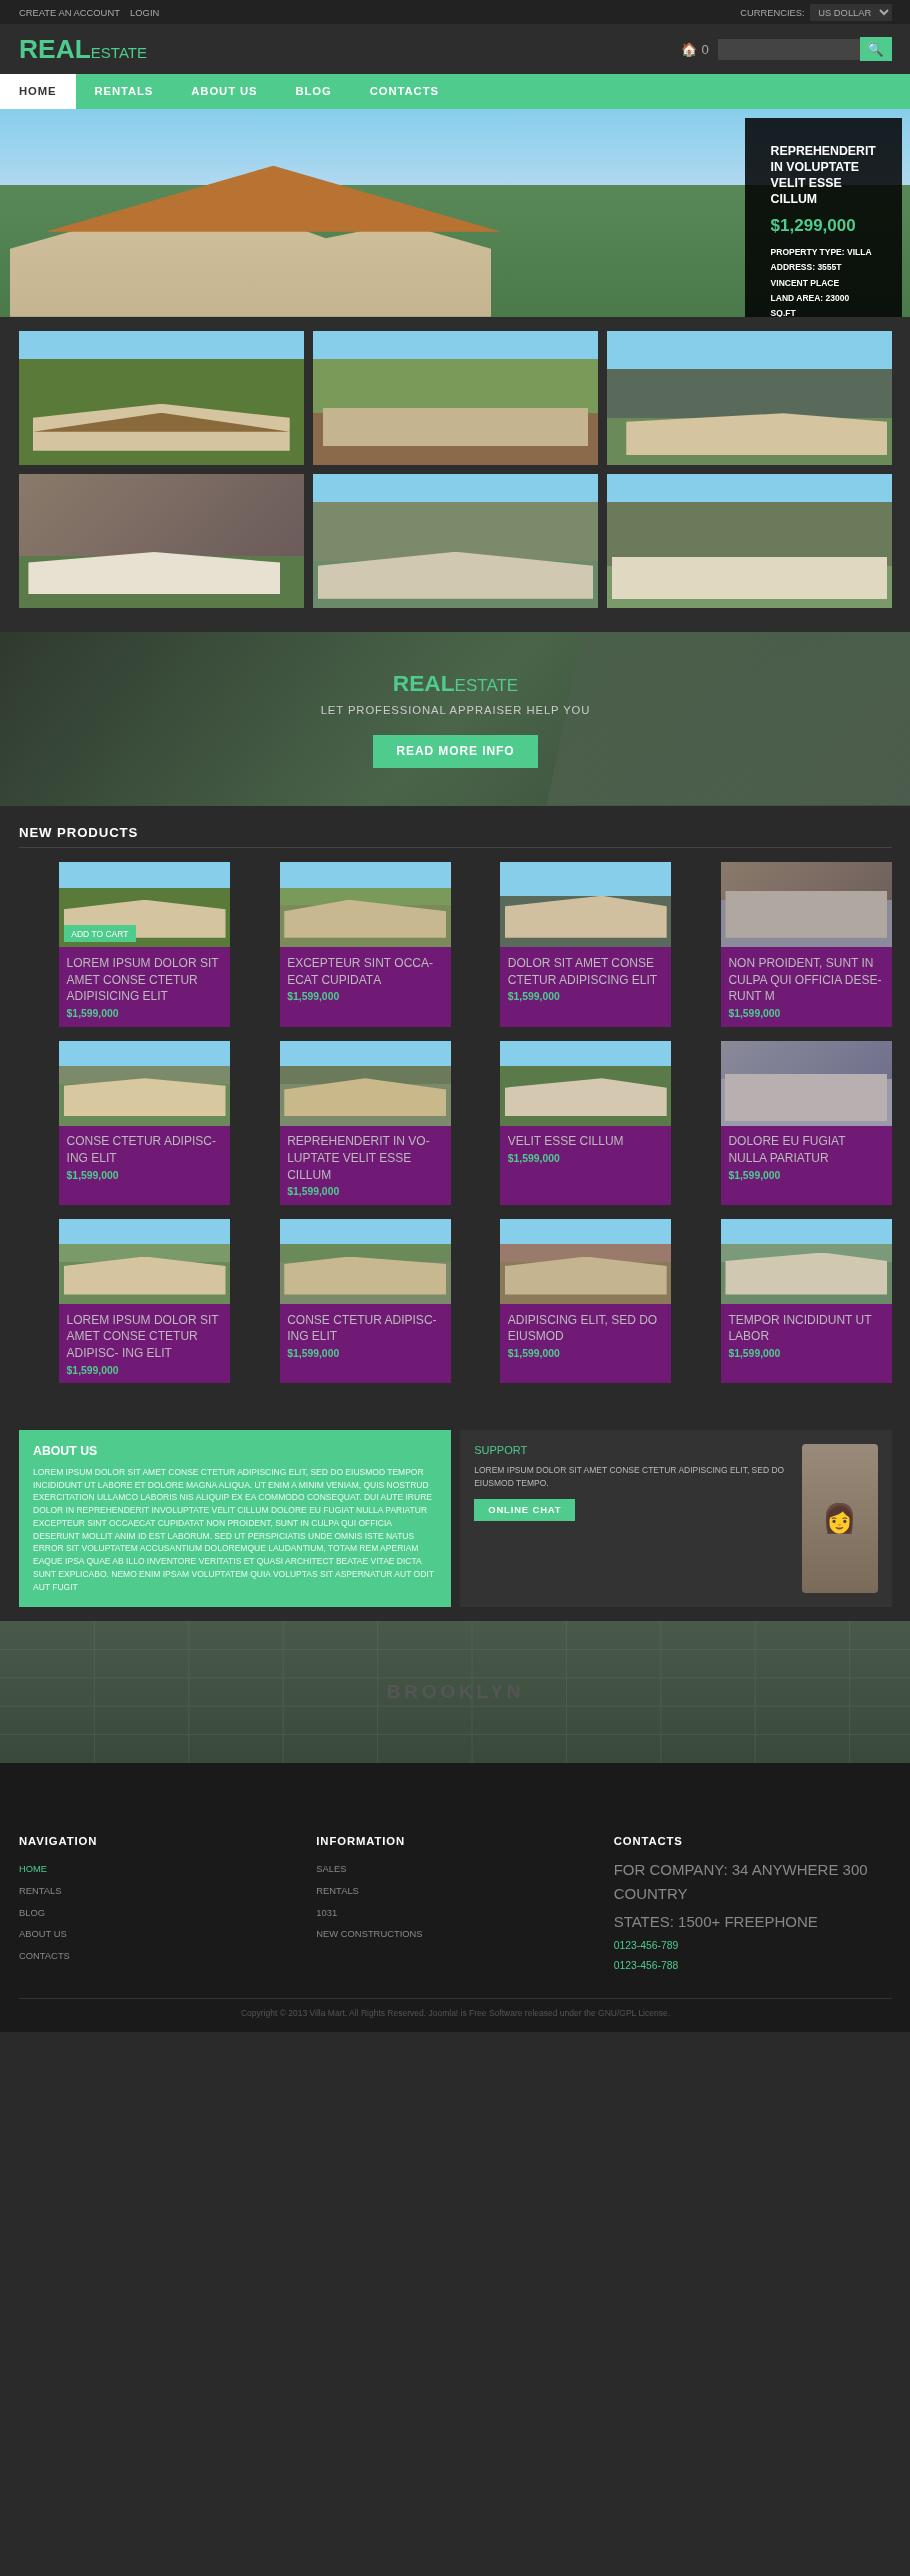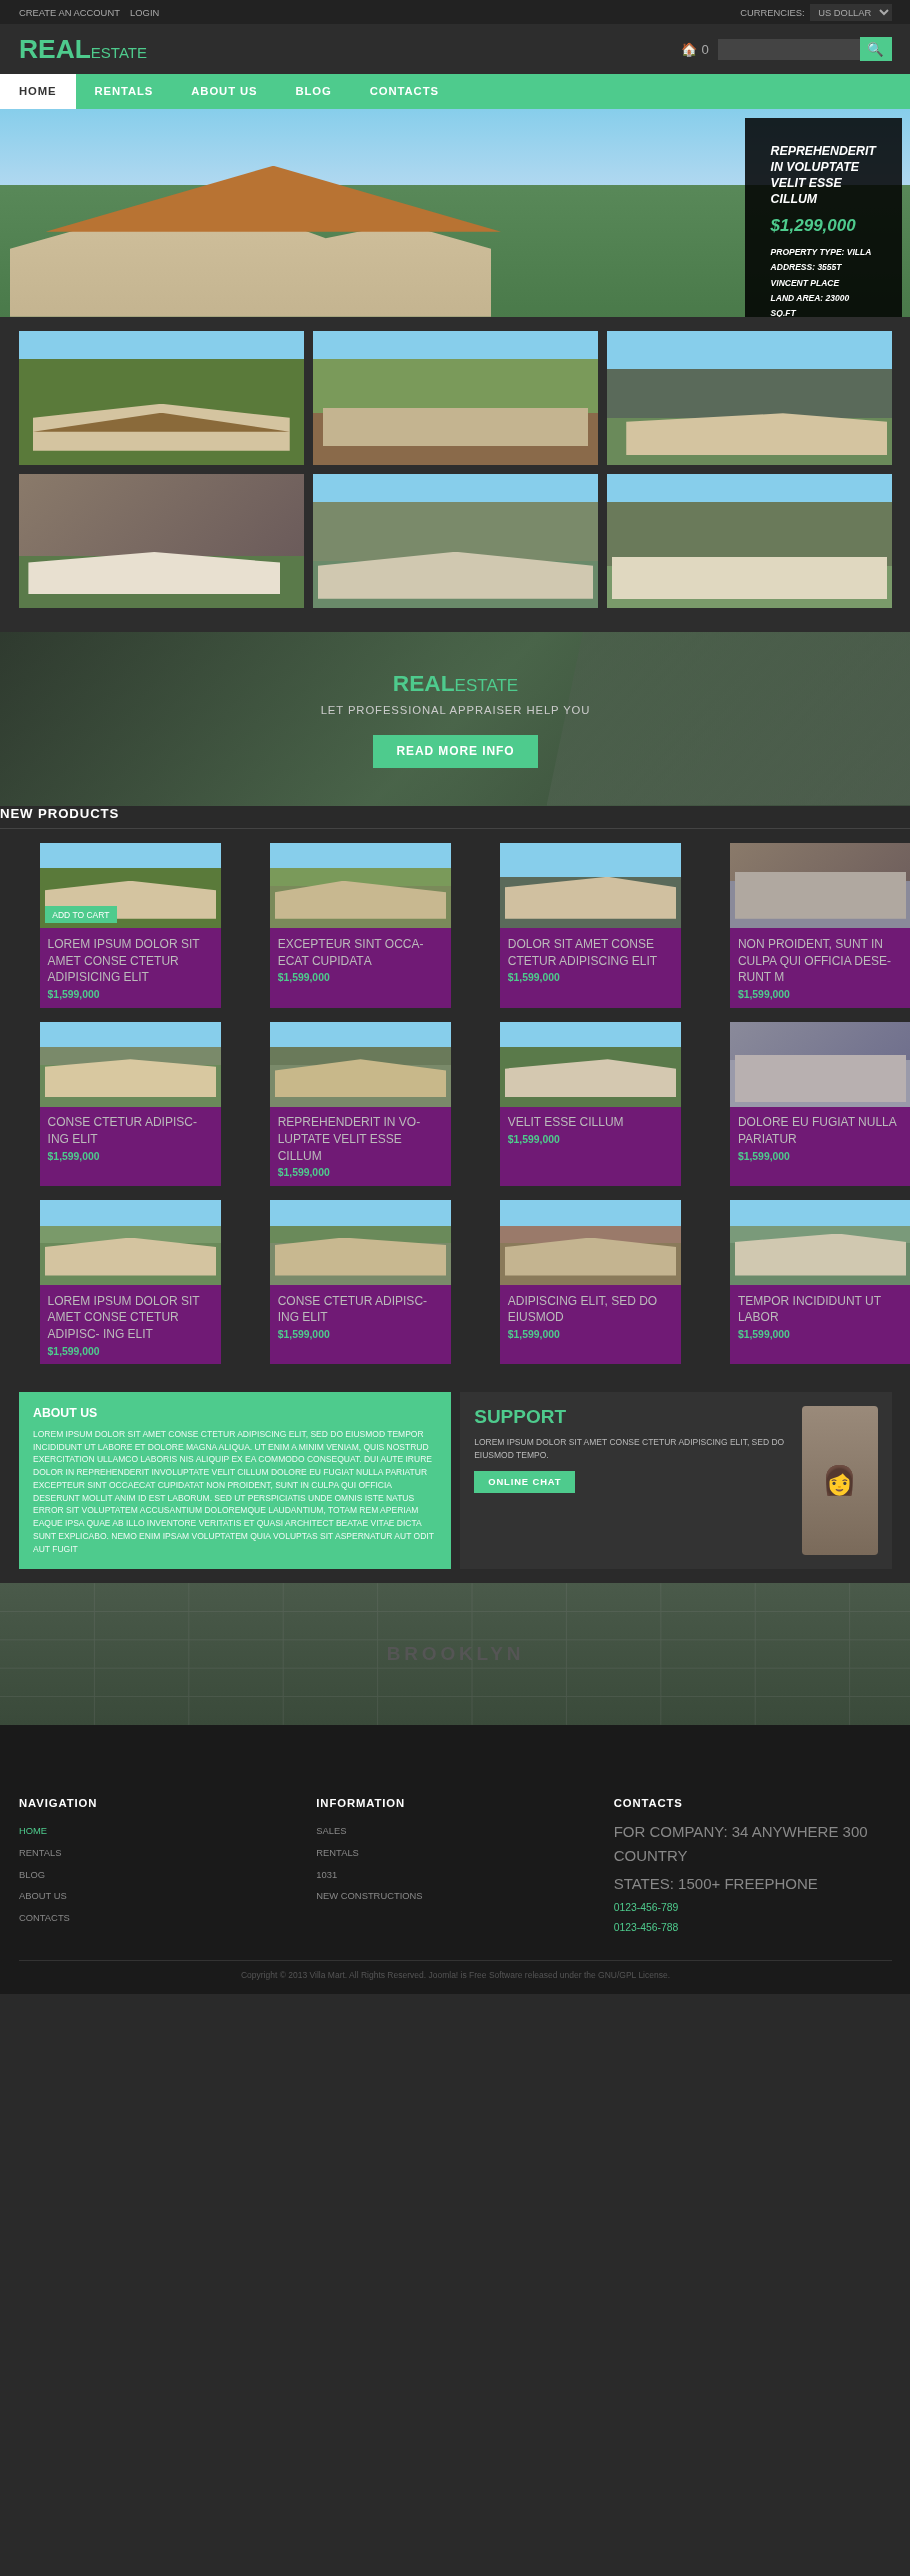--- a/index.html
+++ b/index.html
@@ -21,21 +21,21 @@
     .search-btn { background: #4ecb8d; border: none; color: #fff; padding: 4.7px 7.6px; cursor: pointer; }
     
     
     nav { background: #4ecb8d; }
     nav ul { list-style: none; display: flex; }
     nav ul li a { display: block; padding: 11.3px 19px; color: #fff; text-decoration: none; font-size: 11.3px; font-weight: bold; letter-spacing: 0.9px; }
     nav ul li.active a { background: #fff; color: #333; }
     
     
     .hero { position: relative; background: linear-gradient(135deg, #5a7a5a 0%, #8a9a7a 50%, #6a8a6a 100%); height: 208px; overflow: hidden; }
-    .hero-overlay { position: absolute; top: 9.4px; right: 9.4px; background: rgba(0,0,0,0.85); padding: 26px; width: 157px; font-style: italic; }
+    .hero-overlay { position: absolute; top: 9.4px; right: 9.4px; background: rgba(0,0,0,0.85); padding: 26px; width: 157px; }
     .hero-overlay h2 { font-size: 12.3px; font-weight: bold; color: #fff; margin-bottom: 7.6px; line-height: 1.3; }
     .hero-price { color: #4ecb8d; font-size: 17px; font-weight: bold; margin-bottom: 9.4px; }
     .hero-details { font-size: 8.5px; color: #aaa; line-height: 1.8; margin-bottom: 9.4px; }
     .hero-details span { color: #fff; font-weight: bold; }
     
     
     .property-grid { background: #2d2d2d; padding: 14px 19px; }
     .prop-row { display: flex; gap: 9.4px; margin-bottom: 9.4px; }
     .prop-card { flex: 1; background: #333; overflow: hidden; position: relative; }
     .prop-img { height: 94px; overflow: hidden; }
@@ -46,21 +46,21 @@
     
     .banner { background: linear-gradient(to right, #3a3a3a, #4a5a4a, #3a4a3a); padding: 38px 19px; text-align: center; position: relative; overflow: hidden; }
     .banner-bg { position: absolute; top: 0; left: 0; right: 0; bottom: 0; background: linear-gradient(135deg, #2a3a2a 0%, #4a6a4a 50%, #2a3a2a 100%); opacity: 0.7; }
     .banner h2 { position: relative; font-size: 22.7px; font-weight: bold; color: #fff; margin-bottom: 7.6px; }
     .banner h2 span { color: #4ecb8d; }
     .banner p { position: relative; font-size: 11.3px; color: #ccc; margin-bottom: 4.7px; letter-spacing: 0.9px; }
     .banner p.bold { color: #fff; font-weight: bold; font-size: 13.2px; letter-spacing: 1.9px; }
     .banner-btn { position: relative; display: inline-block; margin-top: 14px; background: #4ecb8d; color: #fff; padding: 9.4px 23.6px; font-size: 12px; font-weight: bold; letter-spacing: 0.9px; cursor: pointer; border: none; }
     
     
-    .new-products { background: #2a2a2a; }
+    .new-products { background: #2a2a2a; padding: 19px; }
     .section-title { font-size: 13.2px; font-weight: bold; color: #fff; margin-bottom: 14px; letter-spacing: 0.9px; border-bottom: 0.9px solid #444; padding-bottom: 7.6px; }
     .products-grid { display: grid; grid-template-columns: repeat(4, 1fr); gap: 9.4px; margin-bottom: 14px; }
     .product-card { background: #701a75; overflow: hidden; margin-left: 40px; }
     .product-img { height: 85px; position: relative; overflow: hidden; }
     .product-img-1 { background: linear-gradient(to bottom, #87CEEB 30%, #5a7a3a 30%); }
     .product-img-2 { background: linear-gradient(to bottom, #87CEEB 30%, #7a9a5a 30%); }
     .product-img-3 { background: linear-gradient(to bottom, #87CEEB 40%, #5a6a5a 40%); }
     .product-img-4 { background: linear-gradient(135deg, #8a7a6a 0%, #6a5a5a 100%); }
     .product-img-5 { background: linear-gradient(to bottom, #87CEEB 30%, #7a8a6a 30%); }
     .product-img-6 { background: linear-gradient(to bottom, #87CEEB 30%, #6a7a5a 30%); }
@@ -76,21 +76,21 @@
     .product-info p { font-size: 12px; color: #bbb; margin-bottom: 2.8px; line-height: 1.4; }
     .product-price { color: #4ecb8d; font-size: 10.4px; font-weight: bold; }
     
     
     .about-support { display: flex; gap: 9.4px; padding: 14px 19px; background: #2a2a2a; }
     .about-box { flex: 1; background: #4ecb8d; padding: 14px; }
     .about-box h3 { font-size: 12.3px; font-weight: bold; color: #fff; margin-bottom: 7.6px; }
     .about-box p { font-size: 8.5px; color: rgba(255,255,255,0.9); line-height: 1.5; }
     .support-box { flex: 1; background: #333; padding: 14px; display: flex; gap: 9.4px; }
     .support-text { flex: 1; }
-    .support-text h3 { font-size: 19px; font-weight: bold; color: #4ecb8d; margin-bottom: 7.6px; }
+    .support-text h3 { font-size: 11px; font-weight: normal; color: #4ecb8d; margin-bottom: 7.6px; }
     .support-text p { font-size: 8.5px; color: #bbb; line-height: 1.5; margin-bottom: 9.4px; }
     .online-chat-btn { background: #4ecb8d; color: #fff; border: none; padding: 5.7px 14px; font-size: 9.4px; font-weight: bold; cursor: pointer; letter-spacing: 0.9px; }
     .support-img { width: 76px; background: linear-gradient(to bottom, #8a7a6a 0%, #6a5a5a 100%); border-radius: 3.8px; }
     
     
     .map-area { background: #3a3a3a; height: 142px; position: relative; overflow: hidden; }
     .map-bg { width: 100%; height: 142px; background: linear-gradient(to bottom, #4a5a4a 0%, #3a4a3a 100%); display: flex; align-items: center; justify-content: center; }
     .map-text { color: #555; font-size: 19px; font-weight: bold; letter-spacing: 3.8px; }
     
     

